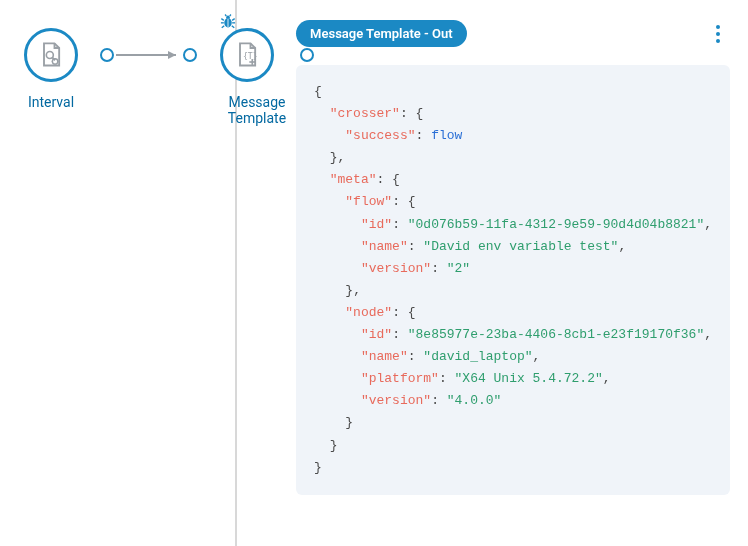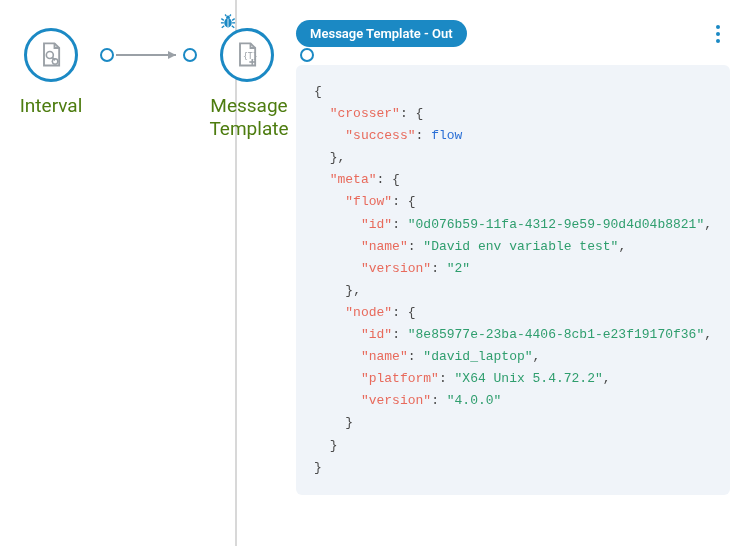--- a/index.html
+++ b/index.html
@@ -46,26 +46,26 @@
     .arrow {
       position: absolute;
       left: 114px;
       top: 0;
       width: 70px;
       height: 60px;
       pointer-events: none;
     }
     .node-label {
       position: absolute;
-      font-size: 19px;
-      color: #4d7c0f;
+      font-size: 14px;
+      color: #0369a1;
       text-align: center;
     }
     .label-interval { left: 16px; top: 94px; width: 70px; }
-    .label-template { left: 192px; top: 94px; width: 114px; }
+    .label-template { left: 200px; top: 94px; width: 114px; }
     .bug-icon {
       position: absolute;
       left: 218px;
       top: 12px;
       width: 20px;
       height: 20px;
     }
     .detail-pane {
       flex: 1;
       height: 100%;

